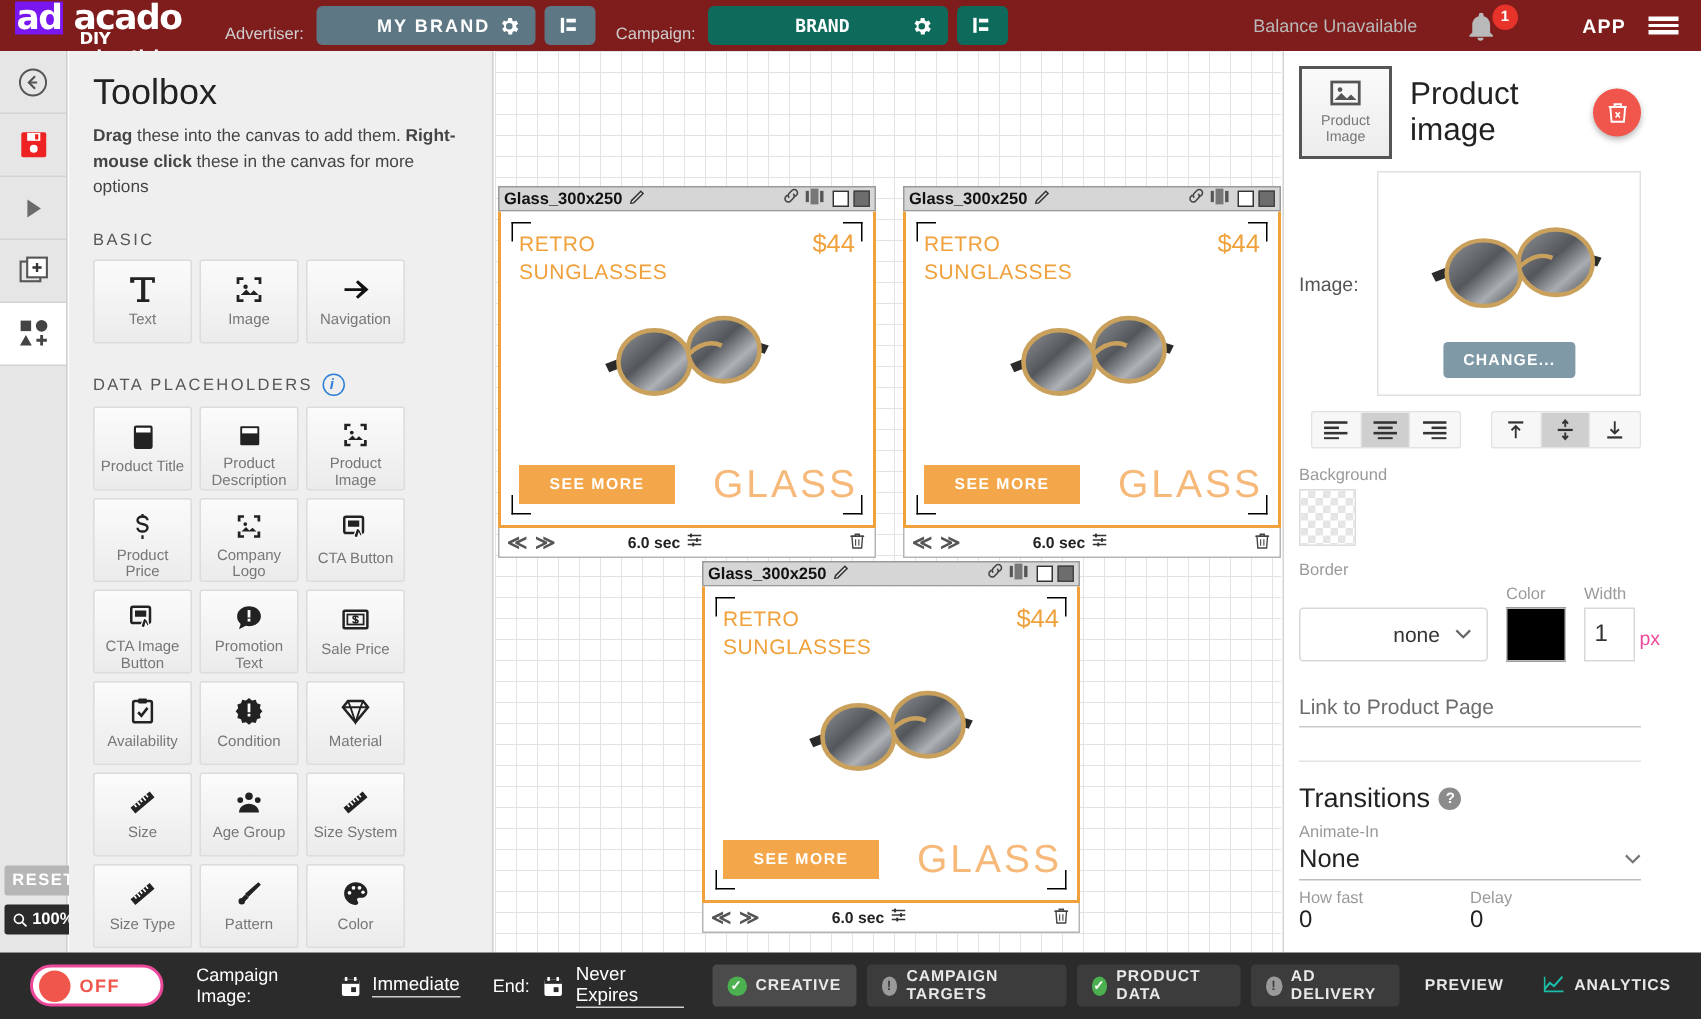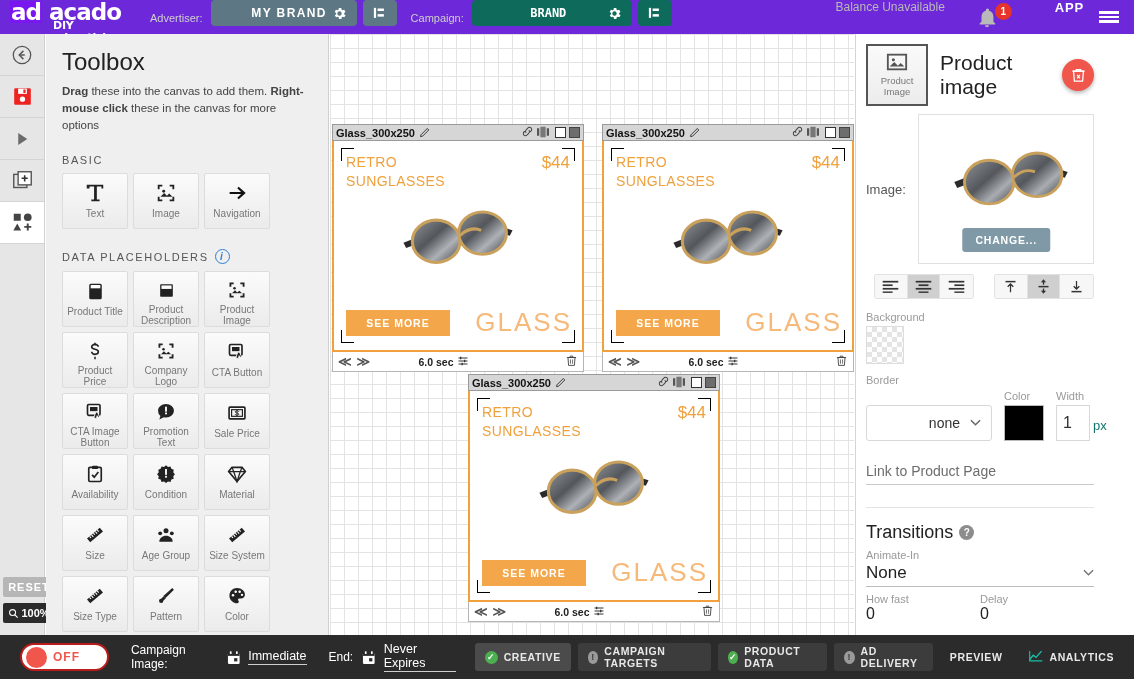--- a/index.html
+++ b/index.html
@@ -7,21 +7,21 @@
     width: 1134px; height: 679px;
     font-family: "Liberation Sans", sans-serif;
     background: #ffffff;
     overflow: hidden;
   }
   body { position: relative; }
 
   
   #topbar {
     position: absolute; top: 0; left: 0; width: 1134px; height: 34px;
-    background: #6d28d9; display: flex; 
+    background: #7f1d1d; display: flex; align-items: center;
   }
   .logo-wrap { position: relative; width: 140px; height: 34px; margin-left: 4px; }
   .logo-ad {
     position: absolute; left: 6px; top: 1px;
     background: #7a16f0; color: #fff; font-size: 23px; font-weight: bold;
     letter-spacing: -1px; line-height: 22px; padding: 0 1px; font-family: "DejaVu Sans", sans-serif;
   }
   .logo-rest {
     position: absolute; left: 45px; top: 1px; color: #fff;
     font-size: 23px; font-weight: bold; letter-spacing: -1px; line-height: 22px;
@@ -220,21 +220,21 @@
   .sel-box {
     width: 126px; height: 36px; border: 1px solid #d8d8d8; border-radius: 3px;
     display: flex; align-items: center; justify-content: flex-end; padding-right: 10px;
     gap: 10px; font-size: 14px; color: #333; background: #fff;
   }
   .swatch { width: 40px; height: 36px; background: #000; border: 1px solid #bbb; }
   .num-box {
     width: 34px; height: 36px; border: 1px solid #d8d8d8; background: #fff;
     display: flex; align-items: center; padding-left: 6px; font-size: 16px; color: #333;
   }
-  .px { font-size: 13px; color: #0f766e; padding-bottom: 8px; }
+  .px { font-size: 13px; color: #ec4899; padding-bottom: 8px; }
   .link-field {
     margin-top: 22px; border-bottom: 1px solid #c9c9c9; padding-bottom: 5px;
     font-size: 14px; color: #6d6d6d;
   }
   .rp-divider { border-top: 1px solid #e3e3e3; margin-top: 22px; }
   .rp-sec-title {
     font-size: 18px; color: #222; margin-top: 14px; display: flex; align-items: center; gap: 6px;
   }
   .help-q {
     width: 15px; height: 15px; border-radius: 50%; background: #8c8c8c; color: #fff;
@@ -248,21 +248,21 @@
   .two-col { display: flex; margin-top: 6px; }
   .two-col > div { width: 136px; }
   .val { font-size: 16px; color: #222; }
 
   
   #bottombar {
     position: absolute; left: 0; bottom: 0; width: 1134px; height: 44px;
     background: #2b2b2b; display: flex; align-items: center; padding: 0 10px; gap: 0;
   }
   .toggle {
-    width: 96px; height: 28px; border-radius: 14px; border: 2px solid #b91c1c;
+    width: 96px; height: 28px; border-radius: 14px; border: 2px solid #ec4899;
     background: #fff; display: flex; align-items: center; padding: 0 4px; gap: 6px;
     margin-left: 10px;
   }
   .toggle .knob { width: 21px; height: 21px; border-radius: 50%; background: #f0564b; }
   .toggle .txt { color: #f0564b; font-size: 12px; font-weight: bold; letter-spacing: 1px; }
   .bb-label { color: #fff; font-size: 12px; margin-left: 22px; }
   .cal { width: 17px; height: 17px; margin-left: 8px; }
   .bb-val {
     color: #fff; font-size: 12.5px; border-bottom: 1px solid #cfcfcf;
     margin-left: 7px; padding-bottom: 1px;

